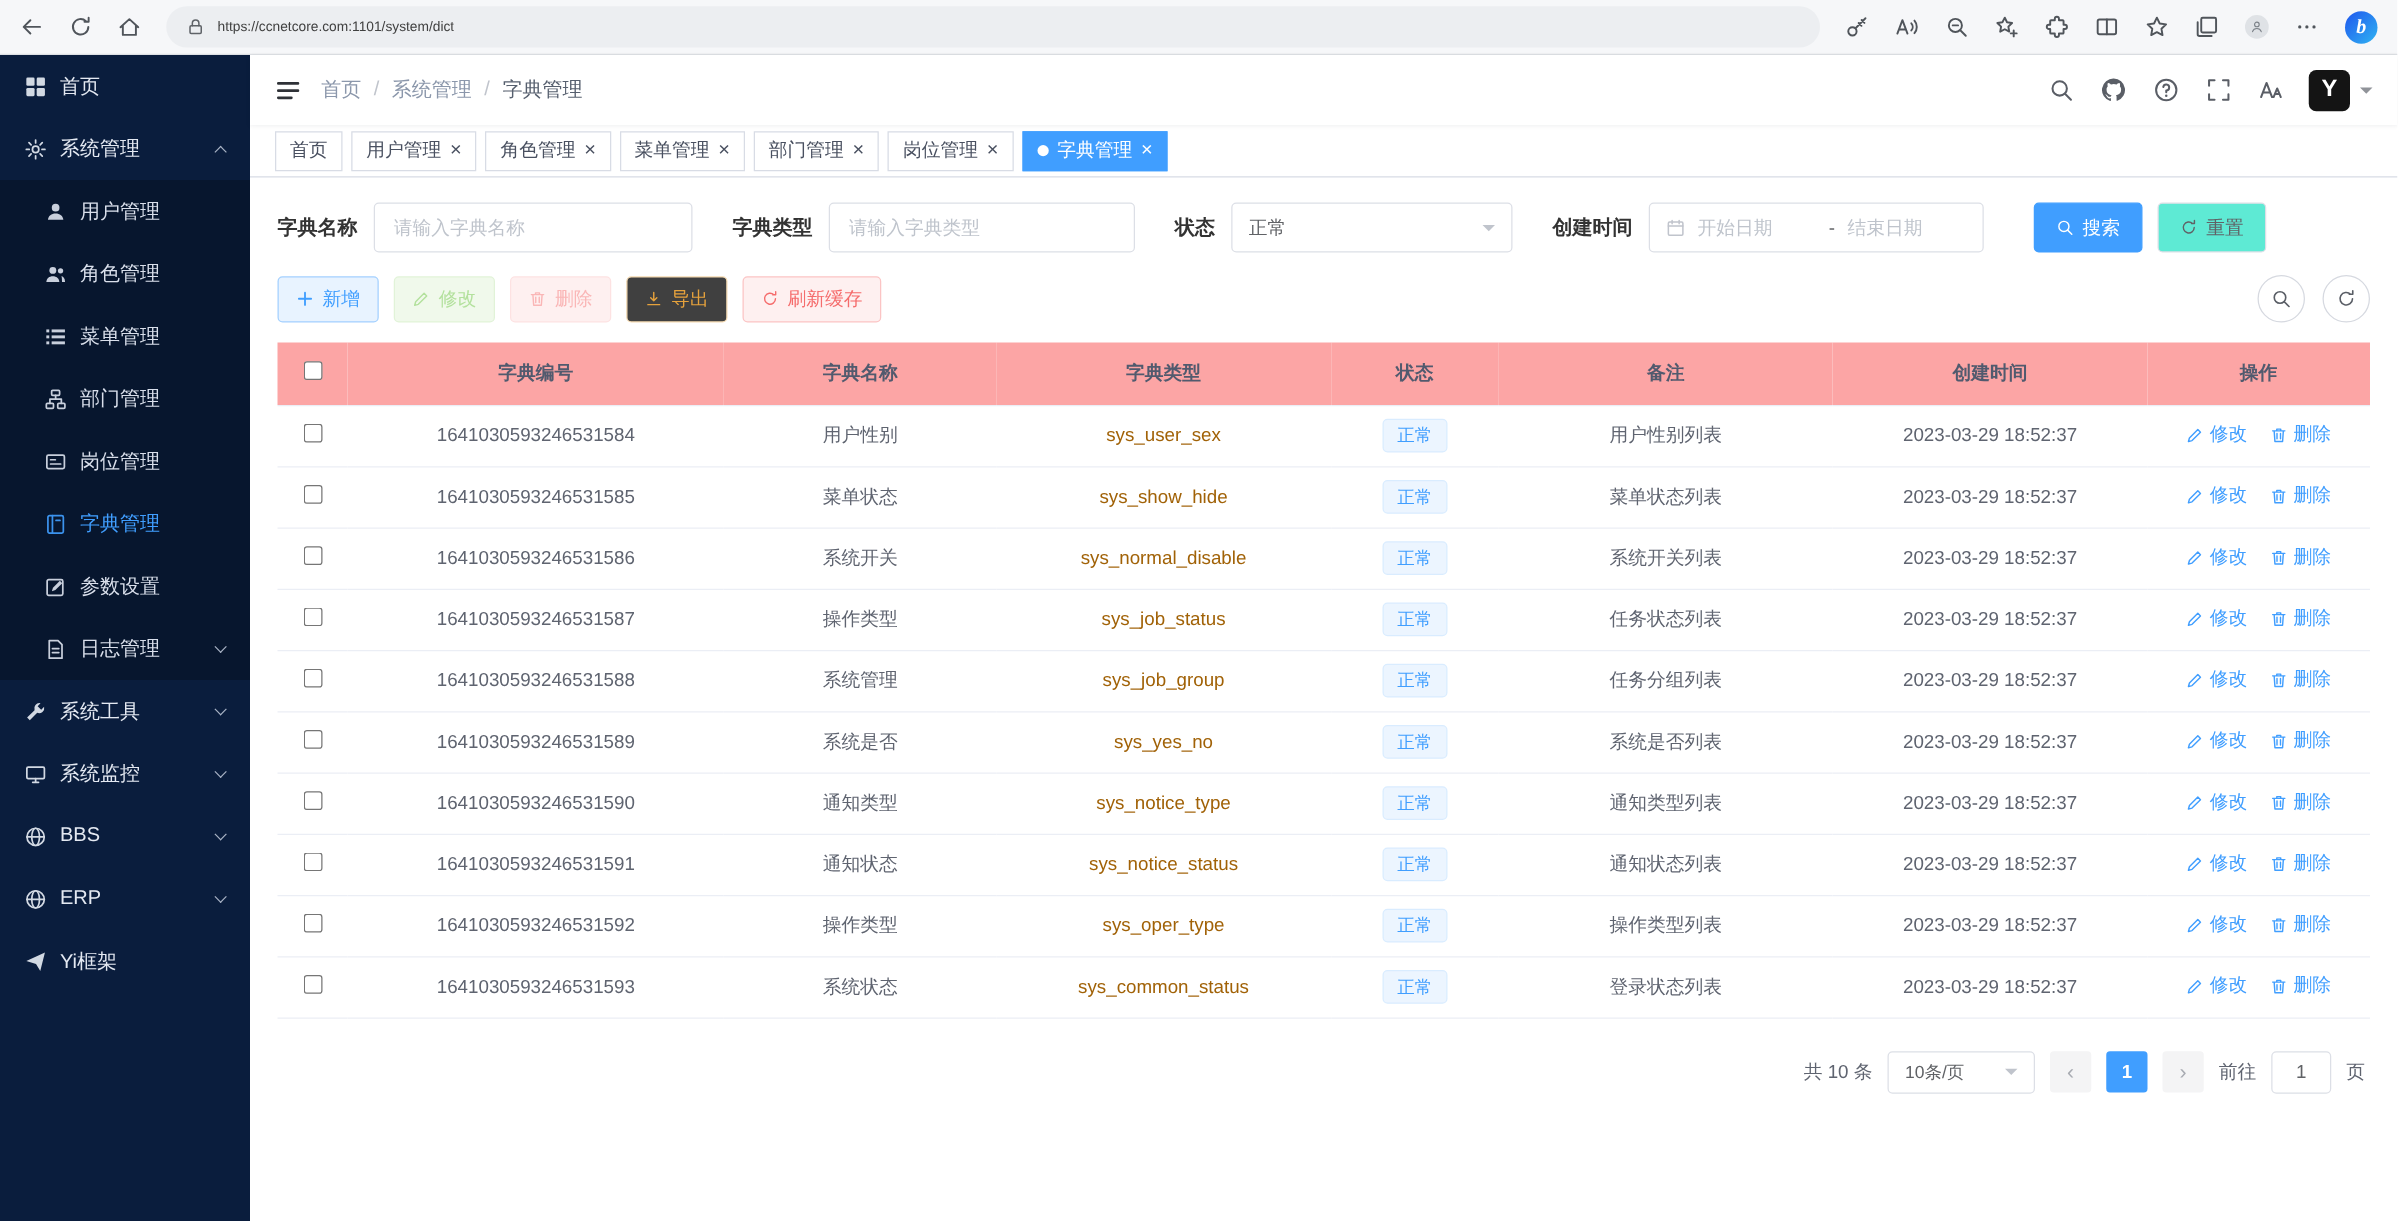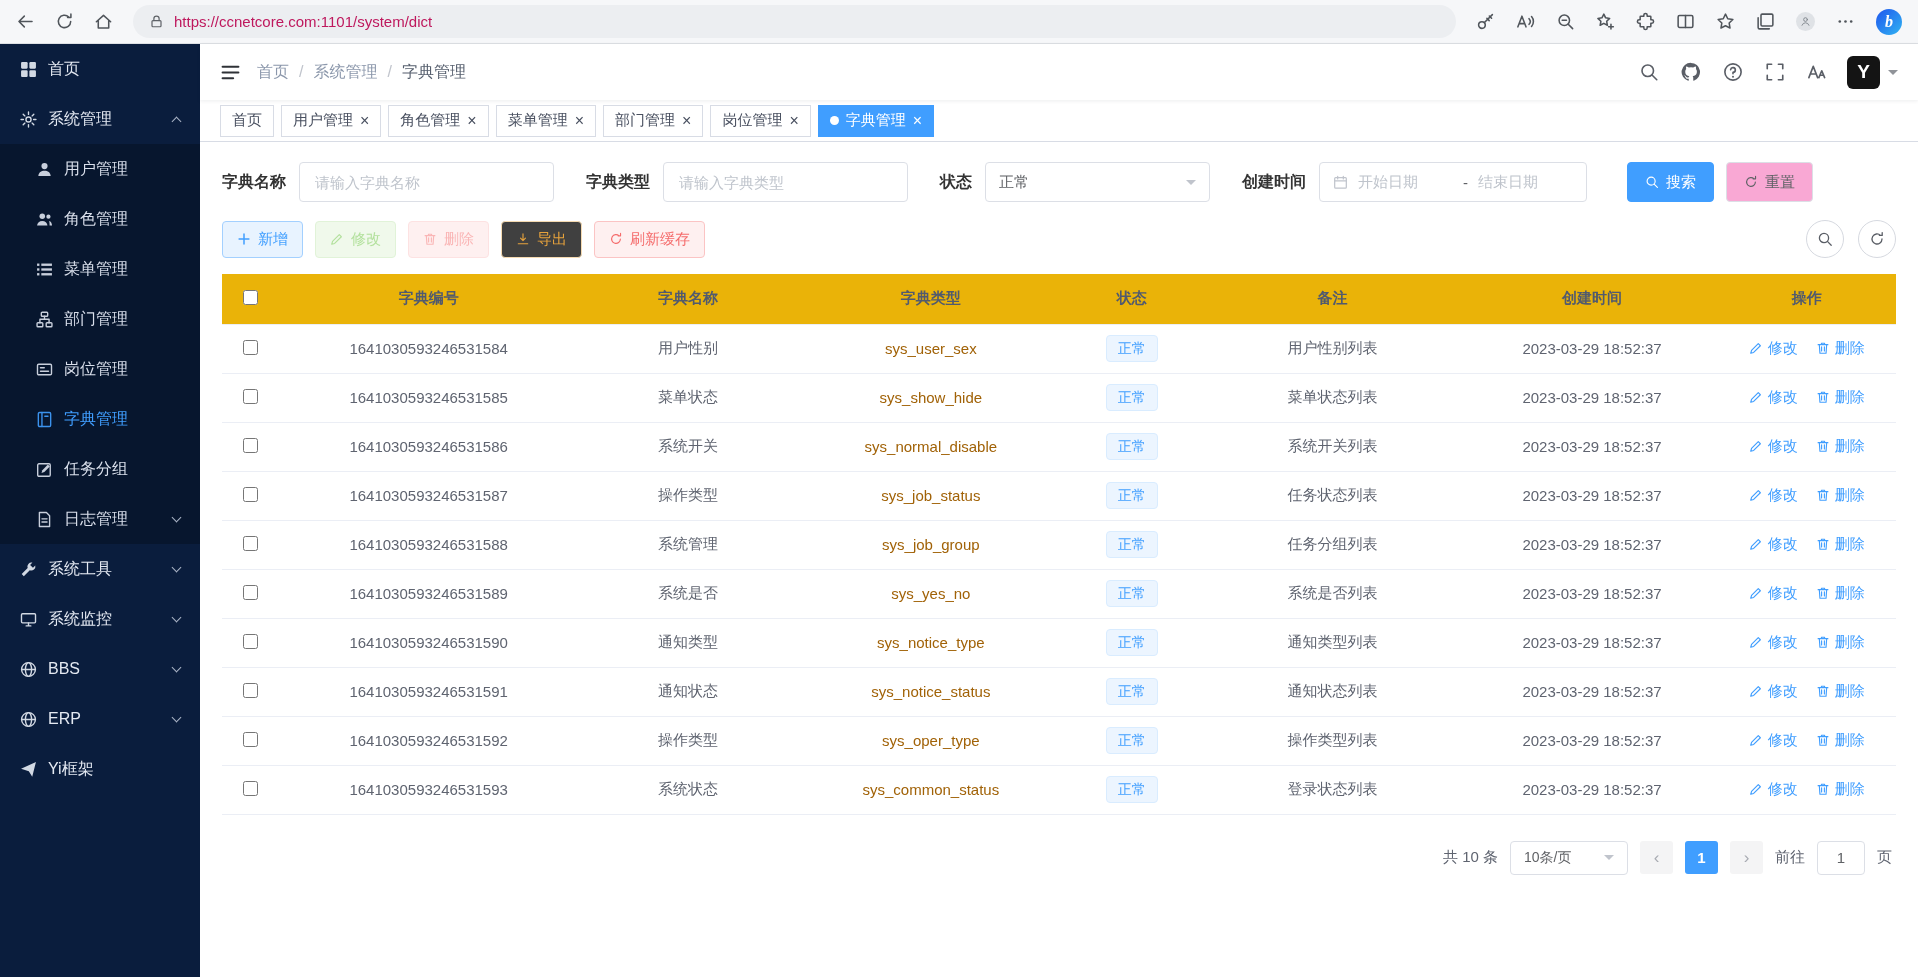--- a/index.html
+++ b/index.html
@@ -8,21 +8,21 @@
 button,input{font-family:inherit}
 [data-icon]{display:inline-flex;width:16px;height:16px;flex:none;align-items:center;justify-content:center}
 [data-icon] svg{width:100%;height:100%}
 
 
 .chrome{height:44px;background:#f6f7f9;border-bottom:1px solid #dde0e4;display:flex;align-items:center;padding:0 16px;gap:10px}
 .chrome-btns{display:flex;align-items:center;gap:20px;color:#50555b}
 .chrome-btns [data-icon]{width:19px;height:19px;cursor:pointer}
 .url-pill{flex:1;height:33px;margin:0 10px;background:#eceef1;border-radius:17px;display:flex;align-items:center;gap:10px;padding:0 16px;min-width:0;cursor:text}
 .url-pill [data-icon]{width:15px;height:15px;color:#5f6368}
-.url-text{font-size:15px;color:#be185d;white-space:nowrap;overflow:hidden}
+.url-text{font-size:11px;color:#404040;white-space:nowrap;overflow:hidden}
 .chrome-right{gap:21px}
 .avatar-circle{width:26px;height:26px;border-radius:50%;background:#dfe2e6;color:#7c8289;display:inline-flex;align-items:center;justify-content:center;padding:4px;cursor:pointer}
 .avatar-circle svg{width:100%;height:100%}
 .copilot{width:26px;height:26px;border-radius:50%;background:linear-gradient(135deg,#1f56ee,#30b4f2);color:#fff;font-weight:bold;font-style:italic;display:inline-flex;align-items:center;justify-content:center;font-size:16px;cursor:pointer;font-family:"Liberation Serif",serif}
 
 
 .app{display:flex;height:933px}
 .sidebar{width:200px;background:#0a1d3d;flex:none;display:flex;flex-direction:column;overflow:hidden}
 .logo{height:62px;display:flex;align-items:center;justify-content:center;gap:9px;color:#fff;font-size:17px;font-weight:bold}
 .logo [data-icon]{width:24px;height:24px}
@@ -65,41 +65,41 @@
 .f-input{height:40px;border:1px solid #dcdfe6;border-radius:4px;padding:16px 15px;font-size:15px;color:#606266;outline:none}
 .f-input::placeholder{color:#bfc4cc}
 .w-name{width:255px}.w-type{width:245px}
 .select{height:40px;border:1px solid #dcdfe6;border-radius:4px;display:flex;align-items:center;justify-content:space-between;padding:0 13px;font-size:15px;color:#606266;cursor:pointer;background:#fff}
 .w-status{width:225px}
 .sel-caret{width:0;height:0;border:5px solid transparent;border-top-color:#c0c4cc;margin-top:5px;flex:none}
 .date-range{height:40px;width:268px;border:1px solid #dcdfe6;border-radius:4px;display:flex;align-items:center;gap:10px;padding:0 13px;font-size:15px;cursor:pointer;background:#fff}
 .date-range [data-icon]{color:#c0c4cc;width:15px;height:15px}
 .ph{color:#bfc4cc;flex:1;text-align:left;white-space:nowrap}
 .date-sep{color:#606266}
-.btn{height:40px;border:1px solid #dcdfe6;background:#f9a8d4;border-radius:4px;display:inline-flex;align-items:center;gap:7px;padding:0 17px;font-size:15px;color:#606266;cursor:pointer}
+.btn{height:40px;border:1px solid #dcdfe6;background:#5eead4;border-radius:4px;display:inline-flex;align-items:center;gap:7px;padding:0 17px;font-size:15px;color:#606266;cursor:pointer}
 .btn [data-icon]{width:14px;height:14px}
 .btn-primary{background:#409eff;border-color:#409eff;color:#fff}
 .filters .btn-primary{margin-left:8px}
 .filters .btn+.btn{margin-left:12px}
 
 
 .toolbar{display:flex;align-items:center;margin-top:18px;gap:12px}
 .btn.sm{height:37px;padding:0 14px}
 .plain-primary{background:#e8f3ff;border-color:#a3d0ff;color:#409eff}
 .plain-success{background:#f0f9eb;border-color:#e1f3d8;color:#b3e19d;cursor:not-allowed}
 .plain-danger-dis{background:#fef0f0;border-color:#fde2e2;color:#fab6b6;cursor:not-allowed}
 .plain-warning{background:#404040;border-color:#f5dab1;color:#e6a23c}
 .plain-danger{background:#fef0f0;border-color:#fbc4c4;color:#f56c6c}
 .toolbar-right{margin-left:auto;display:flex;gap:14px}
 .circle-btn{width:38px;height:38px;border-radius:50%;border:1px solid #d6d9e0;background:#fff;color:#5a5e66;display:flex;align-items:center;justify-content:center;cursor:pointer}
 .circle-btn [data-icon]{width:16px;height:16px}
 
 
 table.grid{width:100%;border-collapse:collapse;margin-top:16px;table-layout:fixed}
-.grid th{background:#eab308;color:#515a6e;font-weight:700;font-size:15px;height:50px;border-bottom:1px solid #ebeef5;text-align:center}
+.grid th{background:#fca5a5;color:#515a6e;font-weight:700;font-size:15px;height:50px;border-bottom:1px solid #ebeef5;text-align:center}
 .grid td{height:49px;font-size:15px;color:#5f6470;border-bottom:1px solid #ebeef5;text-align:center;white-space:nowrap;overflow:hidden}
 .grid input[type=checkbox]{width:15px;height:15px;cursor:pointer}
 .link{color:#a16207;cursor:pointer}
 .tag-status{display:inline-block;background:#ecf5ff;border:1px solid #d9ecff;color:#409eff;border-radius:4px;padding:3px 11px;font-size:14px;line-height:1.3}
 .action-link{color:#409eff;display:inline-flex;align-items:center;gap:5px;margin:0 9px;cursor:pointer;font-size:15px}
 .action-link [data-icon]{width:14px;height:14px}
 
 
 .pagination{display:flex;align-items:center;justify-content:flex-end;gap:12px;margin-top:26px;font-size:15px;color:#5f6470;padding-right:4px}
 .pg-size{width:118px;height:34px;font-size:14px}
@@ -288,21 +288,21 @@
             </span>
             <span class="lbl">字典管理</span>
           </div>
           <div class="menu-item">
             <span data-icon="edit-square-icon">
               <svg viewBox="0 0 16 16" fill="none" stroke="currentColor" stroke-width="1.3" stroke-linecap="round" stroke-linejoin="round">
                 <rect x="1.6" y="2.6" width="11.8" height="11.8" rx="1.2"></rect>
                 <path d="M5.2 11.2l.8-2.6 5.2-5.2 1.8 1.8-5.2 5.2-2.6.8z" fill="currentColor" stroke="none"></path>
               </svg>
             </span>
-            <span class="lbl">任务分组</span>
+            <span class="lbl">参数设置</span>
           </div>
           <div class="menu-item">
             <span data-icon="document-icon">
               <svg viewBox="0 0 16 16" fill="none" stroke="currentColor" stroke-width="1.3" stroke-linecap="round" stroke-linejoin="round">
                 <path d="M3.2 1.4h6.6l3 3v10.2H3.2z"></path>
                 <path d="M5.6 7.4h4.8M5.6 10.4h4.8"></path>
               </svg>
             </span>
             <span class="lbl">日志管理</span>
             <span class="chev"></span>

